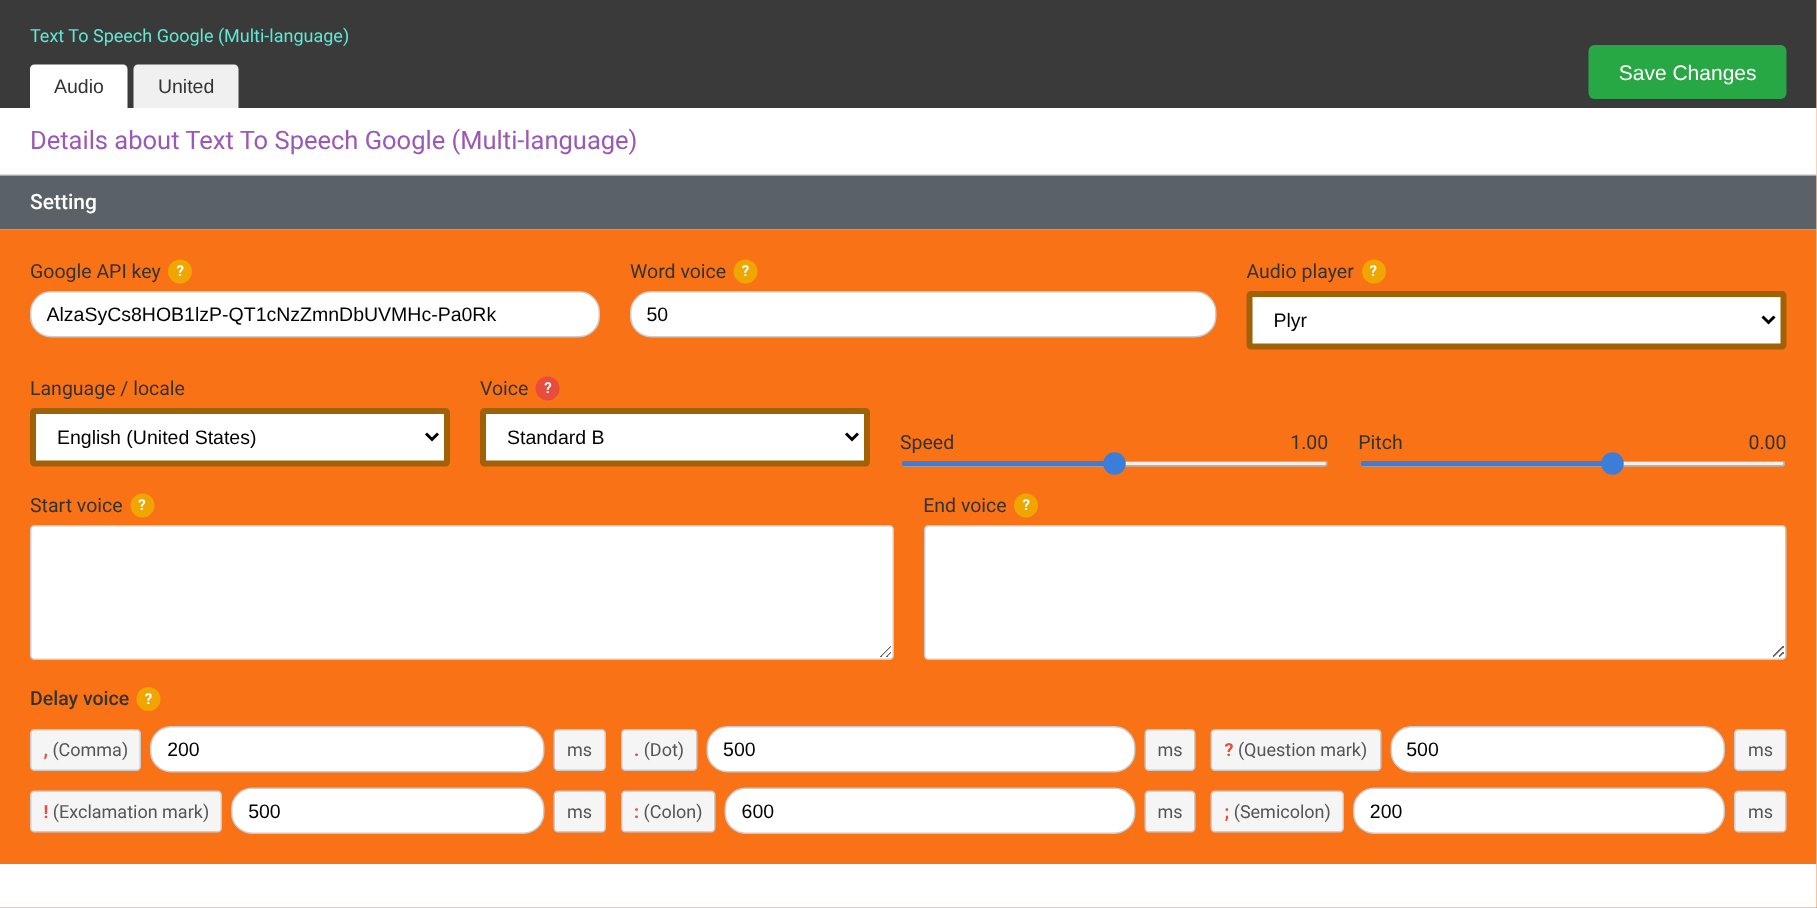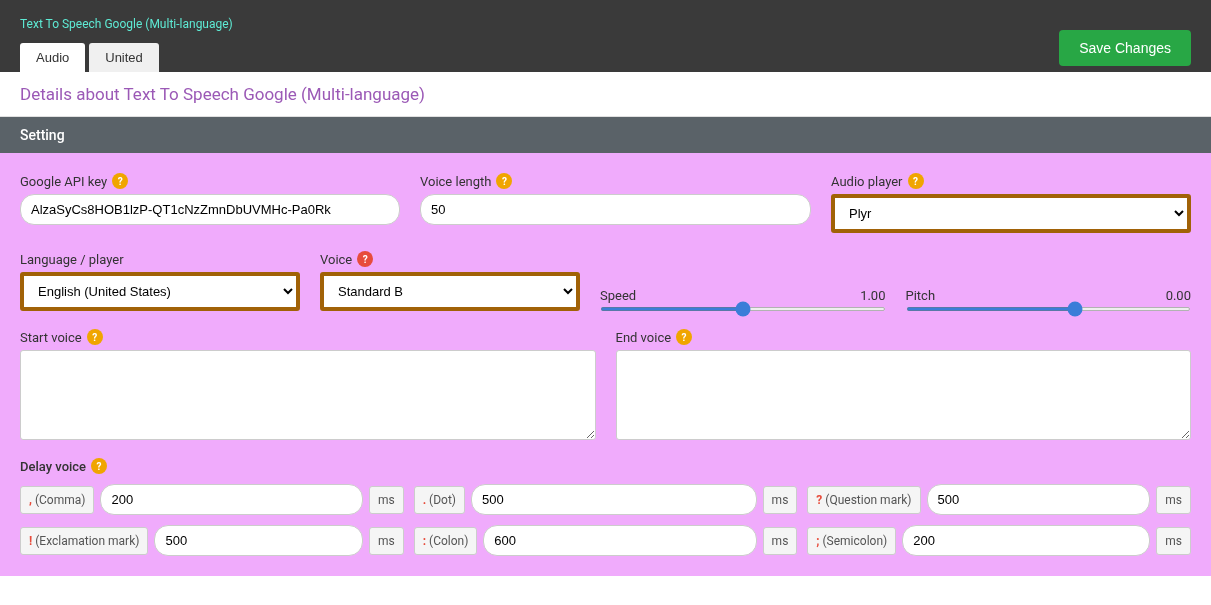--- a/index.html
+++ b/index.html
@@ -67,21 +67,21 @@
     
     .section-header {
       background: #5a6268;
       color: #fff;
       padding: 10px 20px;
       font-size: 14px;
       font-weight: 500;
     }
     .section-body {
       padding: 20px;
-      background: #f0abfc;
+      background: #f97316;
     }
     
     .form-row {
       display: flex;
       gap: 20px;
       margin-bottom: 18px;
       align-items: flex-start;
     }
     .form-group {
       display: flex;
@@ -253,40 +253,40 @@
       <div class="form-row">
         <div class="form-group col-api">
           <label>
             <span>Google API key</span>
             <span class="help-icon">?</span>
           </label>
           <input type="text" value="AlzaSyCs8HOB1lzP-QT1cNzZmnDbUVMHc-Pa0Rk" style="">
         </div>
         <div class="form-group col-word">
           <label>
-            <span>Voice length</span>
+            <span>Word voice</span>
             <span class="help-icon">?</span>
           </label>
           <input type="text" value="50" style="">
         </div>
         <div class="form-group col-audio">
           <label>
             <span>Audio player</span>
             <span class="help-icon">?</span>
           </label>
           <select>
             <option>Plyr</option>
           </select>
         </div>
       </div>
 
       <div class="form-row" style="align-items:flex-end;">
         <div class="form-group col-lang">
           <label>
-            <span>Language / player</span>
+            <span>Language / locale</span>
           </label>
           <select>
             <option>English (United States)</option>
           </select>
         </div>
         <div class="form-group col-voice">
           <label>
             <span>Voice</span>
             <span class="help-icon red">?</span>
           </label>

